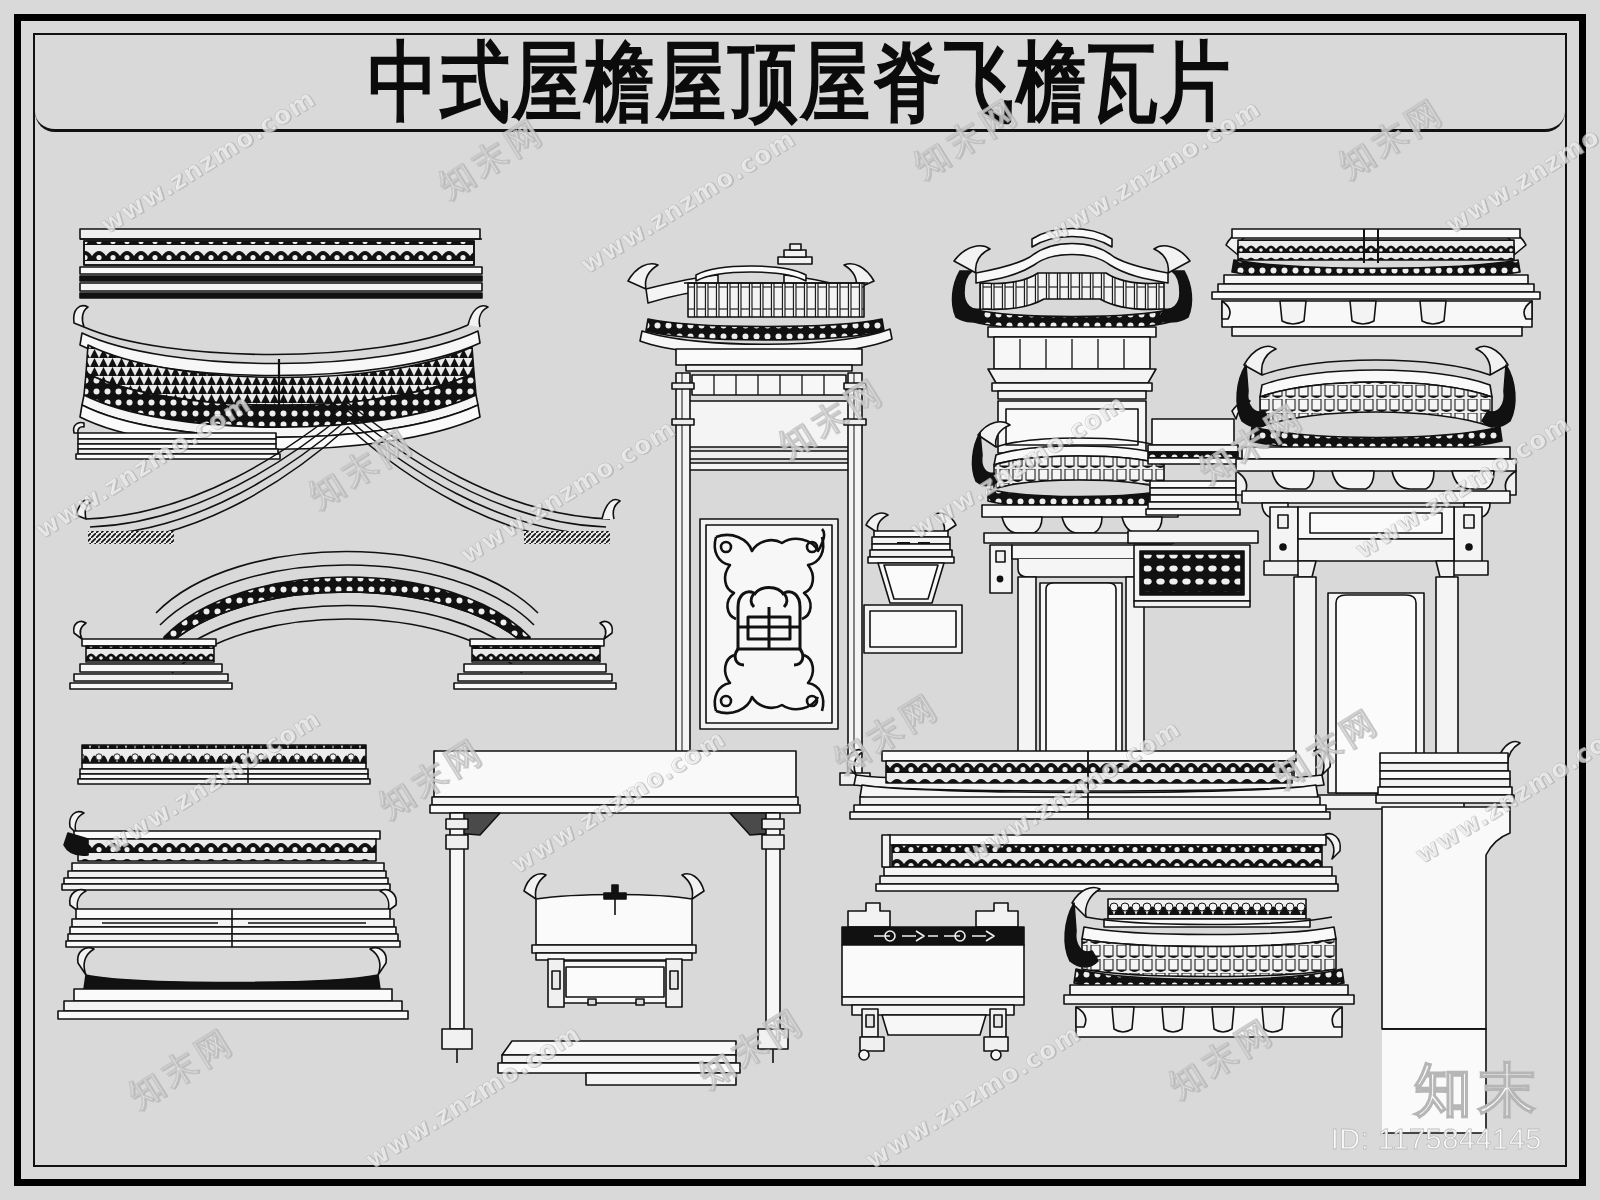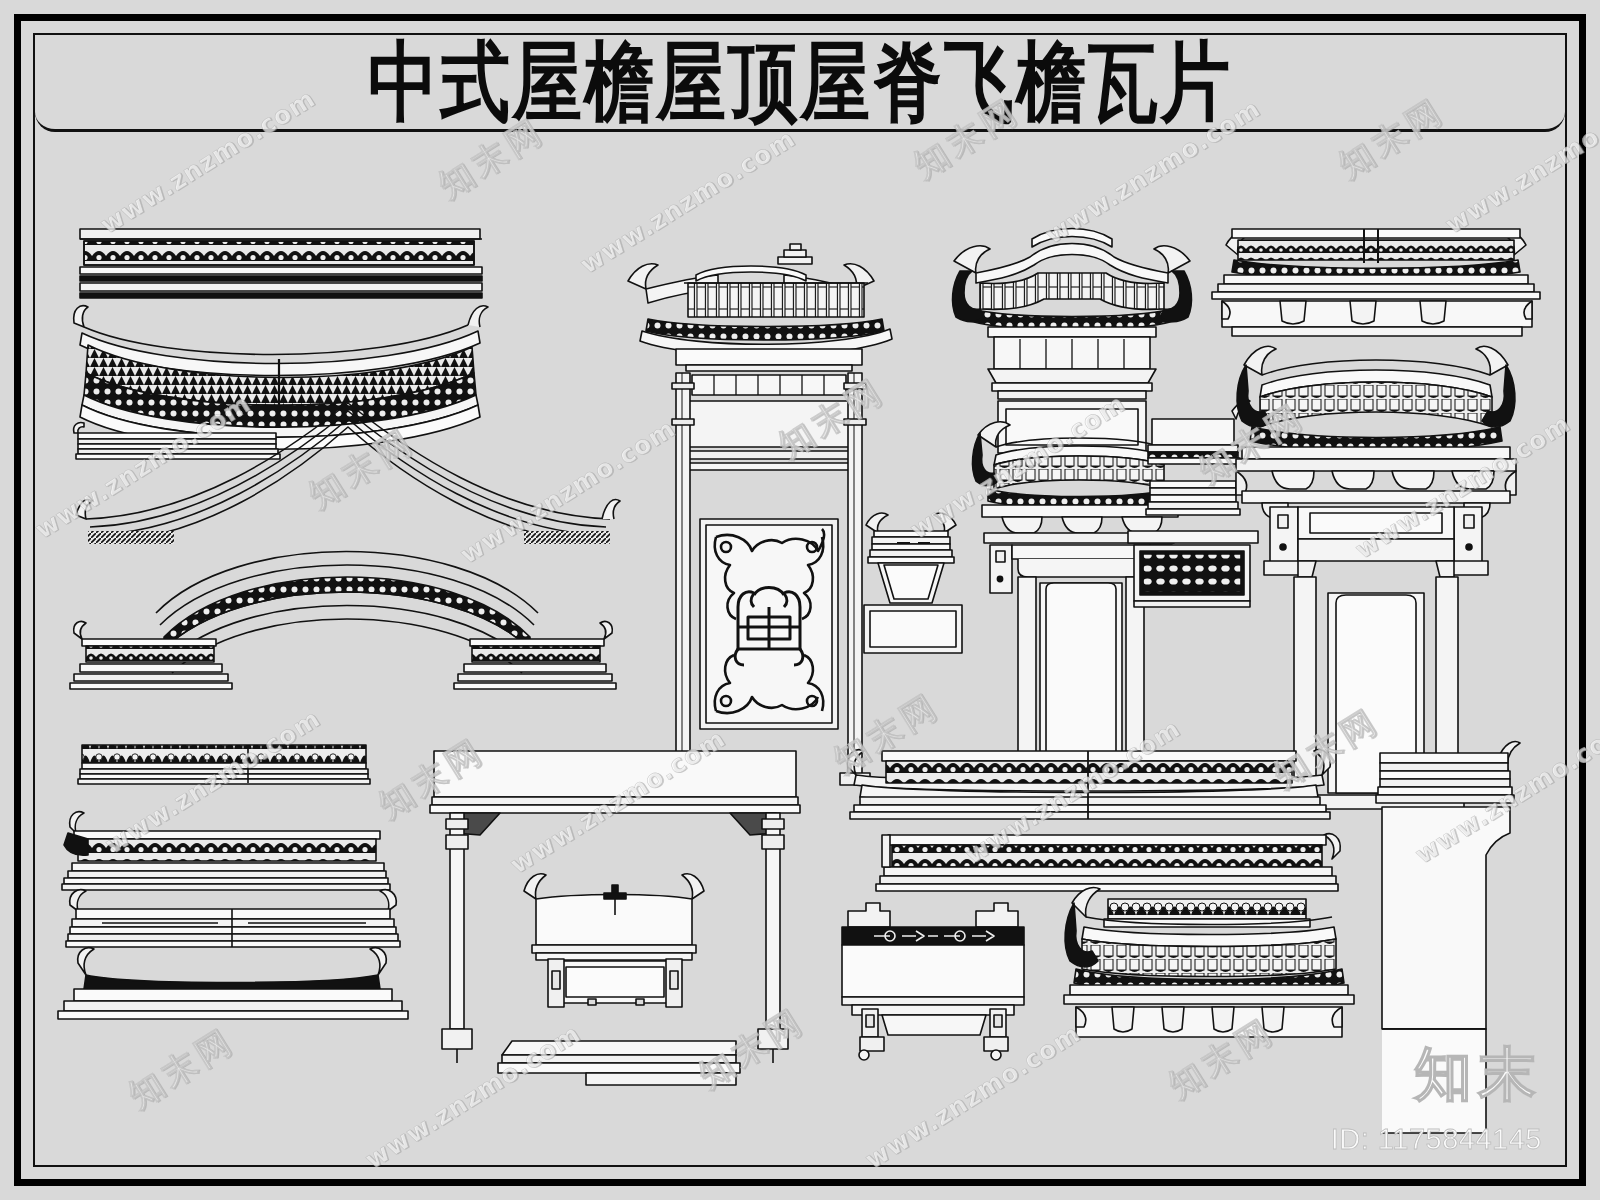--- a/index.html
+++ b/index.html
@@ -89,21 +89,21 @@
     color: rgba(252,252,252,0.92);
     -webkit-text-stroke: 1.2px #b6b6b6;
     line-height: 1.05;
   }
   .brand-id {
     font-family: "Liberation Sans", sans-serif;
     font-size: 29px; font-weight: 400;
     letter-spacing: 0.5px;
     color: rgba(252,252,252,0.95);
     -webkit-text-stroke: 0.8px #bdbdbd;
-    margin-top: 18px;
+    margin-top: 2px;
   }
 </style>
 </head>
 <body>
 
 <div id="sheet">
 
   <div class="frame-outer"></div>
   <div class="frame-inner"></div>
 

